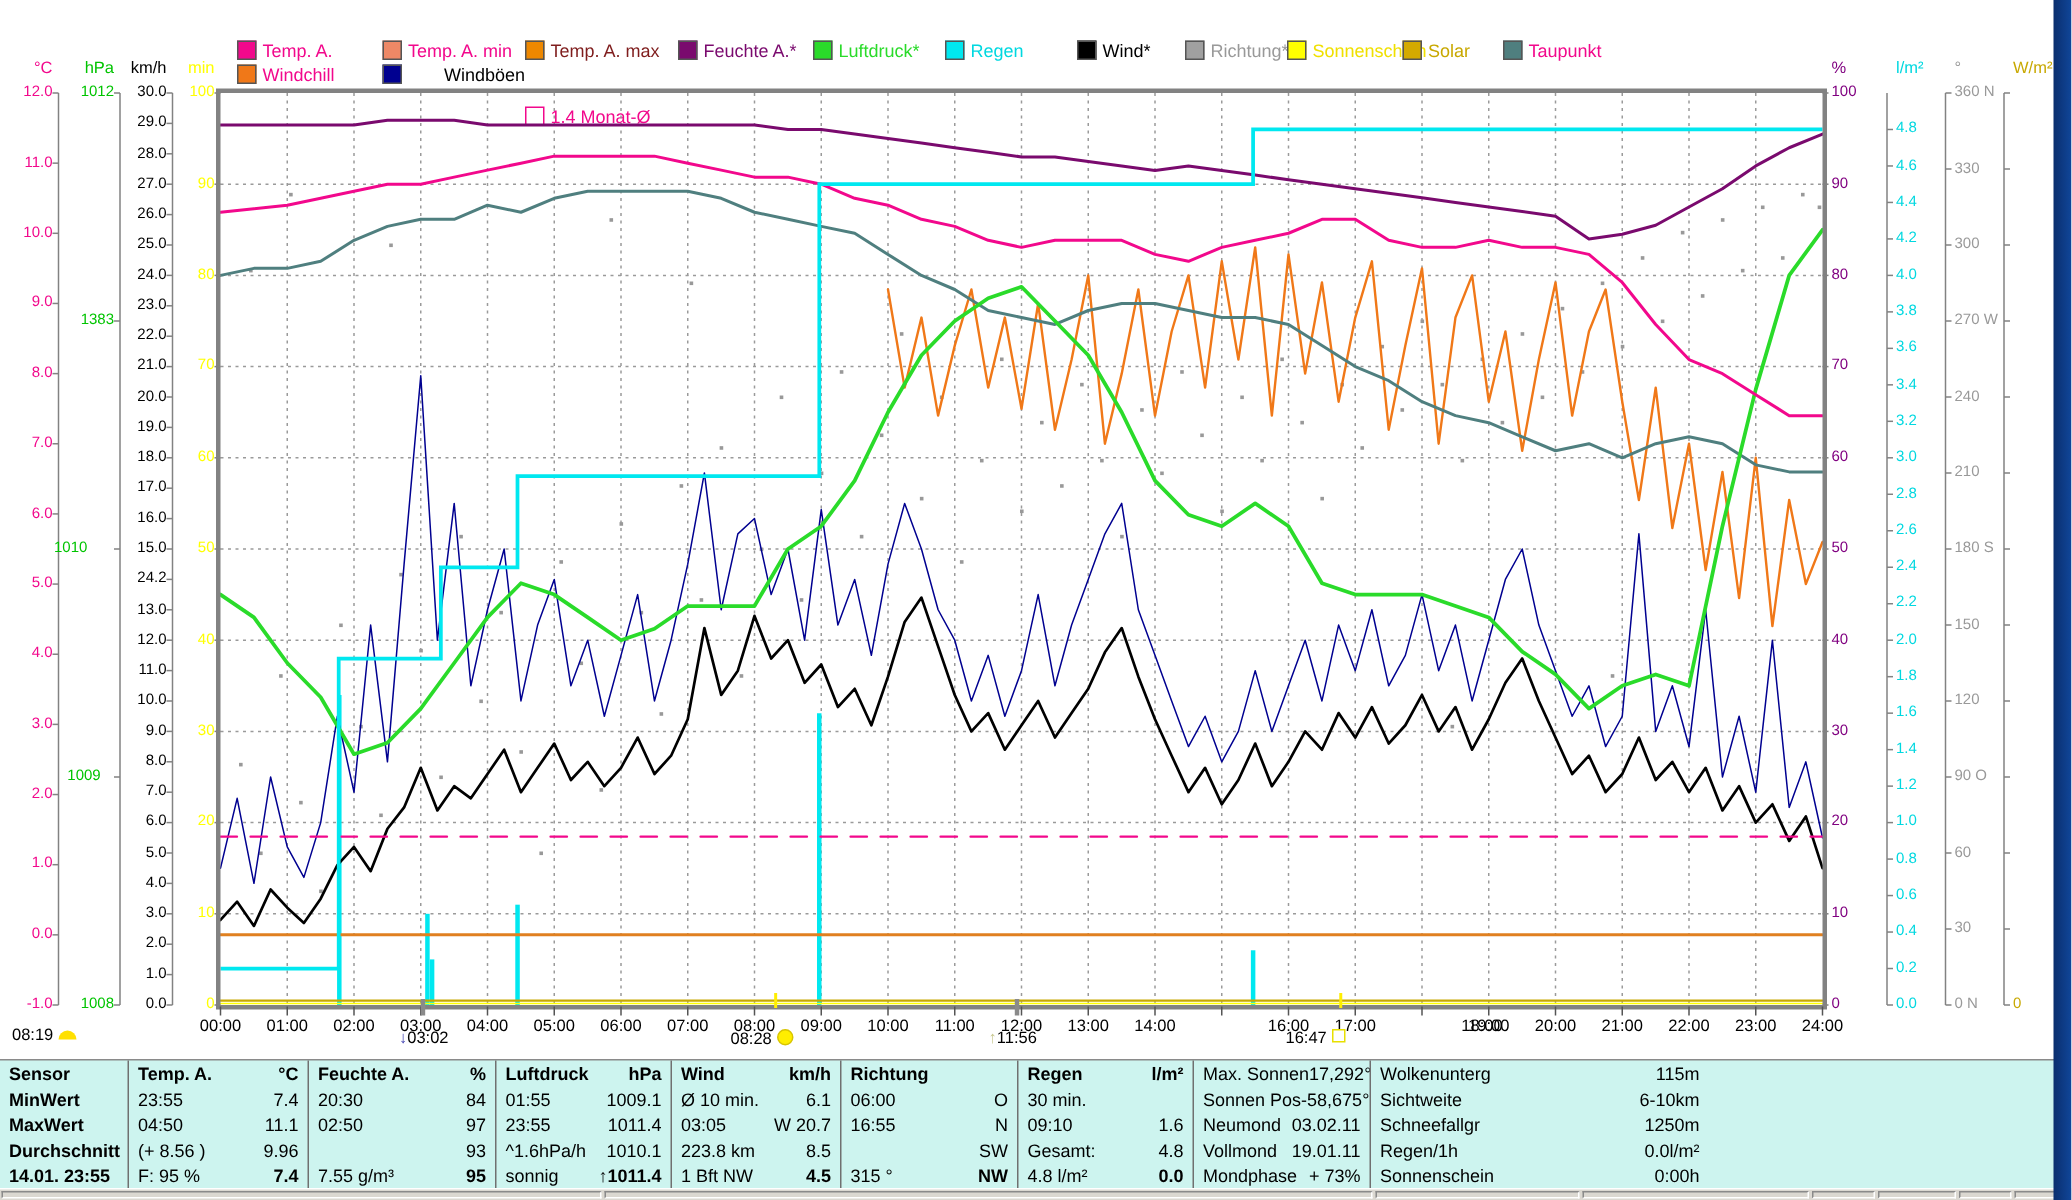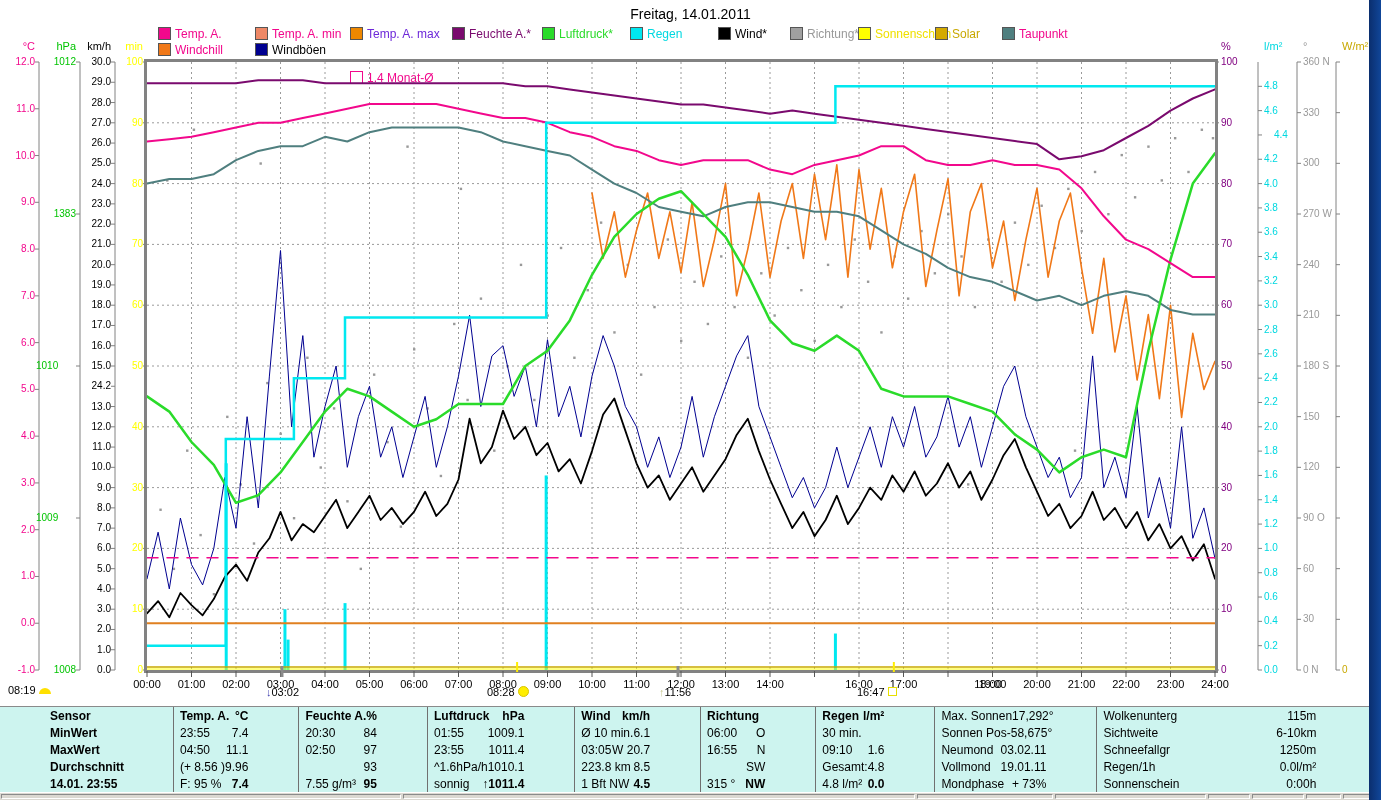--- a/index.html
+++ b/index.html
@@ -15,51 +15,50 @@
   .unitlabel{position:absolute;font-size:11px;line-height:11px;transform:translateY(-50%);white-space:nowrap;}
   .xlabel{position:absolute;font-size:11px;line-height:11px;color:#000;transform:translateX(-50%);white-space:nowrap;}
   .anno{position:absolute;font-size:11px;line-height:12px;color:#000;white-space:nowrap;}
   .sun-ic{display:inline-block;width:9px;height:9px;border-radius:50%;background:#ffee00;border:1px solid #d8c400;vertical-align:-1px;}
   .dawn-ic{display:inline-block;width:12px;height:6px;border-radius:12px 12px 0 0;background:#ffe000;vertical-align:0px;}
   .sq-ic{display:inline-block;width:7px;height:7px;border:1px solid #e8e000;background:#fff;vertical-align:0px;}
   .arr-dn{color:#4040b0;font-weight:bold;}
   .arr-up{color:#c8c890;font-weight:bold;}
   #stats-table{position:absolute;left:0;top:706px;width:1373px;height:86px;background:#cdf4ef;
     border-top:1px solid #8a8a8a;display:flex;font-size:12px;color:#000;}
-  .tcol{height:100%;box-sizing:border-box;border-left:1px solid #707070;margin-left:44px;}
+  .tcol{height:100%;box-sizing:border-box;border-left:1px solid #707070;}
   .tcol:first-child{border-left:none;}
   .trow{height:17.2px;display:flex;justify-content:space-between;align-items:center;box-sizing:border-box;padding:0 6px;}
   .trow .lt{text-align:left;white-space:nowrap;}
   .trow .rt{text-align:right;white-space:nowrap;}
   .b{font-weight:bold;}
   #statusbar{position:absolute;left:0;top:792px;width:1381px;height:8px;background:#dbd8d1;border-top:1px solid #ffffff;}
   .seg{position:absolute;top:1px;height:5px;box-sizing:border-box;
     border:1px solid;border-color:#8a8a8a #ffffff #ffffff #8a8a8a;}
   #desktop-strip{position:absolute;top:0;right:0;width:12px;height:800px;
     background:linear-gradient(to right,#0a2e6e,#104699);}
 </style>
 </head>
 <body>
 
 <div id="screen">
-  <div class="title">Freitag, 14.01.2011</div>
   <div id="legend">
       <div class="legend-item" style="left: 158px; top: 27px;"><span class="sw" style="background: rgb(242, 8, 140);"></span><span style="color: rgb(242, 8, 140);">Temp. A.</span></div>
       <div class="legend-item" style="left: 255px; top: 27px;"><span class="sw" style="background: rgb(238, 136, 102);"></span><span style="color: rgb(242, 8, 140);">Temp. A. min</span></div>
-      <div class="legend-item" style="left: 350px; top: 27px;"><span class="sw" style="background: rgb(238, 136, 0);"></span><span style="color: #6d28d9; text-align: right;">Temp. A. max</span></div>
+      <div class="legend-item" style="left: 350px; top: 27px;"><span class="sw" style="background: rgb(238, 136, 0);"></span><span style="color: #7f1d1d; text-align: right;">Temp. A. max</span></div>
       <div class="legend-item" style="left: 452px; top: 27px;"><span class="sw" style="background: rgb(122, 10, 110);"></span><span style="color: rgb(122, 10, 110);">Feuchte A.*</span></div>
       <div class="legend-item" style="left: 542px; top: 27px;"><span class="sw" style="background: rgb(42, 219, 42);"></span><span style="color: rgb(42, 219, 42);">Luftdruck*</span></div>
       <div class="legend-item" style="left: 630px; top: 27px;"><span class="sw" style="background: rgb(0, 232, 240);"></span><span style="color: rgb(0, 216, 224);">Regen</span></div>
       <div class="legend-item" style="left: 718px; top: 27px;"><span class="sw" style="background: rgb(0, 0, 0);"></span><span style="color: rgb(0, 0, 0);">Wind*</span></div>
       <div class="legend-item" style="left: 790px; top: 27px;"><span class="sw" style="background: rgb(160, 160, 160);"></span><span style="color: rgb(153, 153, 153);">Richtung*</span></div>
       <div class="legend-item" style="left: 858px; top: 27px;"><span class="sw" style="background: rgb(255, 255, 0);"></span><span style="color: rgb(240, 224, 0);">Sonnenschein</span></div>
       <div class="legend-item" style="left: 935px; top: 27px;"><span class="sw" style="background: rgb(212, 170, 0);"></span><span style="color: rgb(200, 168, 0);">Solar</span></div>
       <div class="legend-item" style="left: 1002px; top: 27px;"><span class="sw" style="background: rgb(79, 127, 127);"></span><span style="color: rgb(242, 8, 140);">Taupunkt</span></div>
       <div class="legend-item" style="left: 158px; top: 43px;"><span class="sw" style="background: rgb(240, 120, 24);"></span><span style="color: rgb(242, 8, 140);">Windchill</span></div>
-      <div class="legend-item" style="left: 255px; top: 43px;"><span class="sw" style="background: rgb(0, 0, 144);"></span><span style="color: rgb(0, 0, 0);">Windböen</span></div>
+      <div class="legend-item" style="left: 255px; top: 43px;"><span class="sw" style="background: rgb(0, 0, 144);"></span><span style="color: rgb(0, 0, 0); margin-left: 24px;">Windböen</span></div>
       <div class="legend-item" style="left: 350px; top: 43px; margin-top: 28px;"><span class="sw" style="background: rgb(255, 255, 255); border-color: rgb(242, 8, 140);"></span><span style="color: rgb(242, 8, 140);">1.4 Monat-Ø</span></div>
     </div>
 
   <svg id="plot" width="1381" height="800" style="position:absolute;left:0;top:0;">
       <line x1="191.5" y1="62" x2="191.5" y2="670" stroke="#9a9a9a" stroke-width="1" stroke-dasharray="2,3"></line>
       <line x1="236" y1="62" x2="236" y2="670" stroke="#9a9a9a" stroke-width="1" stroke-dasharray="2,3"></line>
       <line x1="280.5" y1="62" x2="280.5" y2="670" stroke="#9a9a9a" stroke-width="1" stroke-dasharray="2,3"></line>
       <line x1="325" y1="62" x2="325" y2="670" stroke="#9a9a9a" stroke-width="1" stroke-dasharray="2,3"></line>
       <line x1="369.5" y1="62" x2="369.5" y2="670" stroke="#9a9a9a" stroke-width="1" stroke-dasharray="2,3"></line>
       <line x1="414" y1="62" x2="414" y2="670" stroke="#9a9a9a" stroke-width="1" stroke-dasharray="2,3"></line>
@@ -389,21 +388,21 @@
       <div class="ticklabel" style="left: -5px; top: 389.385px; width: 40px; text-align: right; color: rgb(242, 8, 140);">5.0</div>
       <div class="ticklabel" style="left: -5px; top: 342.615px; width: 40px; text-align: right; color: rgb(242, 8, 140);">6.0</div>
       <div class="ticklabel" style="left: -5px; top: 295.846px; width: 40px; text-align: right; color: rgb(242, 8, 140);">7.0</div>
       <div class="ticklabel" style="left: -5px; top: 249.077px; width: 40px; text-align: right; color: rgb(242, 8, 140);">8.0</div>
       <div class="ticklabel" style="left: -5px; top: 202.308px; width: 40px; text-align: right; color: rgb(242, 8, 140);">9.0</div>
       <div class="ticklabel" style="left: -5px; top: 155.538px; width: 40px; text-align: right; color: rgb(242, 8, 140);">10.0</div>
       <div class="ticklabel" style="left: -5px; top: 108.769px; width: 40px; text-align: right; color: rgb(242, 8, 140);">11.0</div>
       <div class="ticklabel" style="left: -5px; top: 62px; width: 40px; text-align: right; color: rgb(242, 8, 140);">12.0</div>
       <div class="unitlabel" style="left: -5px; top: 46px; width: 40px; text-align: right; color: rgb(242, 8, 140);">°C</div>
       <div class="ticklabel" style="left: 36px; top: 670px; width: 40px; text-align: right; color: rgb(0, 196, 0);">1008</div>
-      <div class="ticklabel" style="left: 36px; top: 518px; width: 40px; text-align: left; color: rgb(0, 196, 0);">1009</div>
+      <div class="ticklabel" style="left: 36px; top: 518px; width: 40px; text-align: center; color: rgb(0, 196, 0);">1009</div>
       <div class="ticklabel" style="left: 36px; top: 366px; width: 40px; color: rgb(0, 196, 0);">1010</div>
       <div class="ticklabel" style="left: 36px; top: 214px; width: 40px; text-align: right; color: rgb(0, 196, 0);">1383</div>
       <div class="ticklabel" style="left: 36px; top: 62px; width: 40px; text-align: right; color: rgb(0, 196, 0);">1012</div>
       <div class="unitlabel" style="left: 36px; top: 46px; width: 40px; text-align: right; color: rgb(0, 196, 0);">hPa</div>
       <div class="ticklabel" style="left: 71px; top: 670px; width: 40px; text-align: right; color: rgb(0, 0, 0);">0.0</div>
       <div class="ticklabel" style="left: 71px; top: 649.733px; width: 40px; text-align: right; color: rgb(0, 0, 0);">1.0</div>
       <div class="ticklabel" style="left: 71px; top: 629.467px; width: 40px; text-align: right; color: rgb(0, 0, 0);">2.0</div>
       <div class="ticklabel" style="left: 71px; top: 609.2px; width: 40px; text-align: right; color: rgb(0, 0, 0);">3.0</div>
       <div class="ticklabel" style="left: 71px; top: 588.933px; width: 40px; text-align: right; color: rgb(0, 0, 0);">4.0</div>
       <div class="ticklabel" style="left: 71px; top: 568.667px; width: 40px; text-align: right; color: rgb(0, 0, 0);">5.0</div>
@@ -472,21 +471,21 @@
       <div class="ticklabel" style="left: 1264px; top: 378.16px; color: rgb(0, 216, 224);">2.4</div>
       <div class="ticklabel" style="left: 1264px; top: 353.84px; color: rgb(0, 216, 224);">2.6</div>
       <div class="ticklabel" style="left: 1264px; top: 329.52px; color: rgb(0, 216, 224);">2.8</div>
       <div class="ticklabel" style="left: 1264px; top: 305.2px; color: rgb(0, 216, 224);">3.0</div>
       <div class="ticklabel" style="left: 1264px; top: 280.88px; color: rgb(0, 216, 224);">3.2</div>
       <div class="ticklabel" style="left: 1264px; top: 256.56px; color: rgb(0, 216, 224);">3.4</div>
       <div class="ticklabel" style="left: 1264px; top: 232.24px; color: rgb(0, 216, 224);">3.6</div>
       <div class="ticklabel" style="left: 1264px; top: 207.92px; color: rgb(0, 216, 224);">3.8</div>
       <div class="ticklabel" style="left: 1264px; top: 183.6px; color: rgb(0, 216, 224);">4.0</div>
       <div class="ticklabel" style="left: 1264px; top: 159.28px; color: rgb(0, 216, 224);">4.2</div>
-      <div class="ticklabel" style="left: 1264px; top: 134.96px; color: rgb(0, 216, 224); margin-left: 10px;">4.4</div>
+      <div class="ticklabel" style="left: 1264px; top: 134.96px; color: rgb(0, 216, 224);">4.4</div>
       <div class="ticklabel" style="left: 1264px; top: 110.64px; color: rgb(0, 216, 224);">4.6</div>
       <div class="ticklabel" style="left: 1264px; top: 86.32px; color: rgb(0, 216, 224);">4.8</div>
       <div class="unitlabel" style="left: 1264px; top: 46px; color: rgb(0, 216, 224);">l/m²</div>
       <div class="ticklabel" style="left: 1303px; top: 670px; color: rgb(153, 153, 153);">0  N</div>
       <div class="ticklabel" style="left: 1303px; top: 619.333px; color: rgb(153, 153, 153);">30</div>
       <div class="ticklabel" style="left: 1303px; top: 568.667px; color: rgb(153, 153, 153);">60</div>
       <div class="ticklabel" style="left: 1303px; top: 518px; color: rgb(153, 153, 153);">90  O</div>
       <div class="ticklabel" style="left: 1303px; top: 467.333px; color: rgb(153, 153, 153);">120</div>
       <div class="ticklabel" style="left: 1303px; top: 416.667px; color: rgb(153, 153, 153);">150</div>
       <div class="ticklabel" style="left: 1303px; top: 366px; color: rgb(153, 153, 153);">180 S</div>

